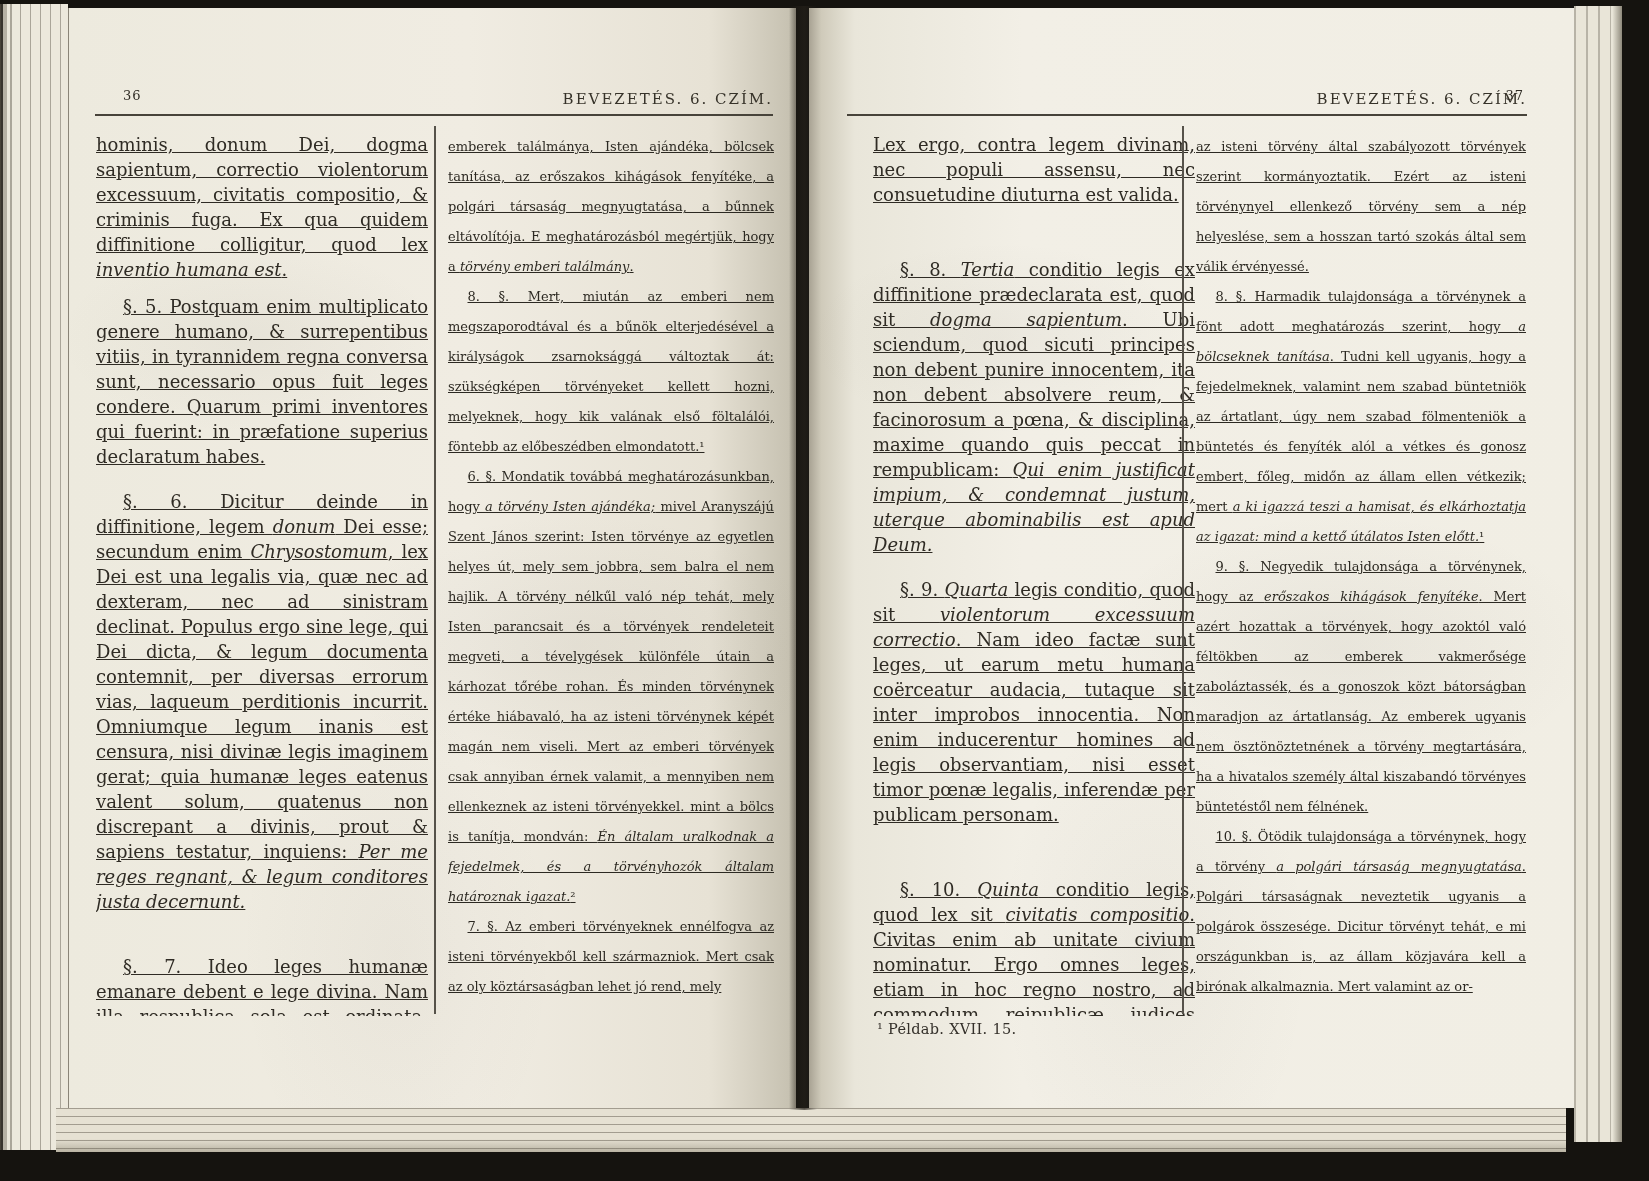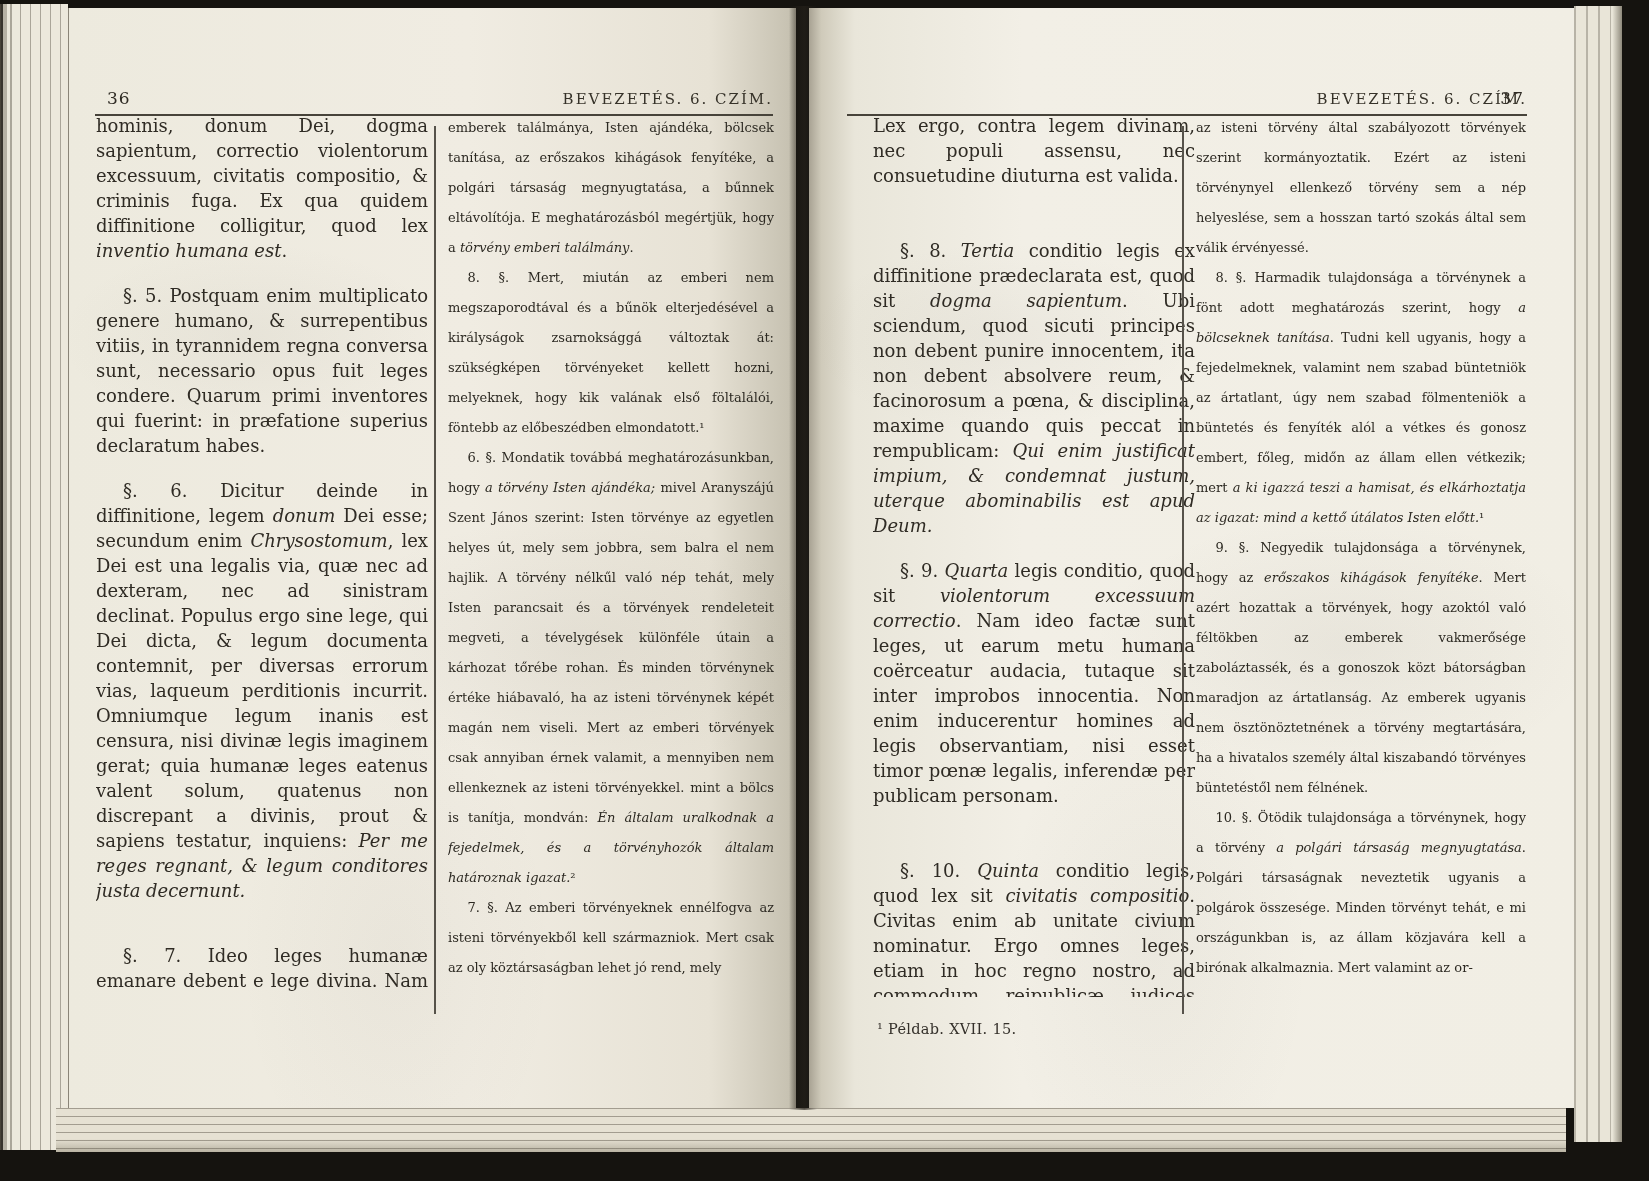--- a/index.html
+++ b/index.html
@@ -24,31 +24,31 @@
       radial-gradient(ellipse 320px 160px at 25% 30%, rgba(110,104,90,0.06), transparent 60%),
       radial-gradient(ellipse 420px 220px at 70% 58%, rgba(110,104,90,0.07), transparent 60%),
       radial-gradient(ellipse 260px 420px at 45% 86%, rgba(110,104,90,0.05), transparent 60%);}
   .page-left{left:68px;width:727px;border-left:1px solid #8a8478;
     background:linear-gradient(90deg,#edeade 0%,#f0ece2 55%,#e7e2d5 88%,#c7c2b2 99%,#a49e8e 100%);}
   .page-right{left:809px;width:765px;
     background:linear-gradient(90deg,#a8a293 0%,#cfcaba 1.6%,#e9e6da 6%,#f2efe6 28%,#f1eee4 100%);}
   .gutter{position:absolute;left:789px;top:6px;width:28px;height:1104px;
     background:linear-gradient(90deg,rgba(45,40,32,0) 0%,rgba(38,34,27,0.55) 45%,rgba(38,34,27,0.65) 55%,rgba(45,40,32,0) 100%);}
 
-  .pagenum{position:absolute;top:80px;font-size:17px;letter-spacing:1px;}
+  .pagenum{position:absolute;top:80px;font-size:13px;letter-spacing:1px;margin-left:16px;}
   .page-left .pagenum{left:38px;}
   .page-right .pagenum{right:50px;}
   .runhead{position:absolute;top:82px;font-size:15px;letter-spacing:2px;text-align:right;color:#363229;}
   .page-left .runhead{left:26px;width:678px;}
   .page-right .runhead{left:38px;width:680px;}
   .headrule{position:absolute;top:106px;height:2px;background:#47433a;}
   .page-left .headrule{left:26px;width:678px;}
   .page-right .headrule{left:38px;width:680px;}
 
-  .col{position:absolute;top:105px;height:884px;overflow:hidden;text-align:justify;}
+  .col{position:absolute;top:124px;height:884px;overflow:hidden;text-align:justify;text-decoration:underline;}
   .coldivider{position:absolute;top:118px;height:888px;width:1.5px;background:#56524a;}
   .page-left  .col-a{left:27px;width:332px;}
   .page-left  .coldivider{left:365px;}
   .page-left  .col-b{left:379px;width:326px;}
   .page-right .col-a{left:39px;width:322px;margin-left:25px;}
   .page-right .coldivider{left:373px;}
   .page-right .col-b{left:387px;width:330px;}
 
   .latin{font-size:18px;line-height:25px;}
   .hungarian{font-size:13px;line-height:30px;color:#2c2922;}
@@ -67,21 +67,21 @@
   <div class="edge-left"></div>
   <div class="edge-bottom"></div>
   <div class="edge-right"></div>
 
   <div class="page page-left">
     <div class="pagenum">36</div>
     <div class="runhead">BEVEZETÉS. 6. CZÍM.</div>
     <div class="headrule"></div>
     <div class="col col-a latin">
         <p class=""><span>hominis, donum Dei, dogma sapientum, correctio violentorum excessuum, civitatis compositio, &amp; criminis fuga. Ex qua quidem diffinitione colligitur, quod lex </span><span class="it">inventio humana est</span><span>.</span></p>
-        <p class="indent" style="margin-top: 20px;"><span>§. 5. Postquam enim multiplicato genere humano, &amp; surrepentibus vitiis, in tyrannidem regna conversa sunt, necessario opus fuit leges condere. Quarum primi inventores qui fuerint: in præfatione superius declaratum habes.</span></p>
+        <p class="indent" style="margin-top: 12px;"><span>§. 5. Postquam enim multiplicato genere humano, &amp; surrepentibus vitiis, in tyrannidem regna conversa sunt, necessario opus fuit leges condere. Quarum primi inventores qui fuerint: in præfatione superius declaratum habes.</span></p>
         <p class="indent" style="margin-top: 20px;"><span>§. 6. Dicitur deinde in diffinitione, legem </span><span class="it">donum</span><span> Dei esse; secundum enim </span><span class="it">Chrysostomum</span><span>, lex Dei est una legalis via, quæ nec ad dexteram, nec ad sinistram declinat. Populus ergo sine lege, qui Dei dicta, &amp; legum documenta contemnit, per diversas errorum vias, laqueum perditionis incurrit. Omniumque legum inanis est censura, nisi divinæ legis imaginem gerat; quia humanæ leges eatenus valent solum, quatenus non discrepant a divinis, prout &amp; sapiens testatur, inquiens: </span><span class="it">Per me reges regnant, &amp; legum conditores justa decernunt.</span></p>
         <p class="indent" style="margin-top: 40px;"><span>§. 7. Ideo leges humanæ emanare debent e lege divina. Nam illa respublica sola est ordinata, quæ legibus regulatis lege divina gubernatur.</span></p>
       </div>
     <div class="coldivider"></div>
     <div class="col col-b hungarian">
         <p class=""><span>emberek találmánya, Isten ajándéka, bölcsek tanítása, az erőszakos kihágások fenyítéke, a polgári társaság megnyugtatása, a bűnnek eltávolítója. E meghatározásból megértjük, hogy a </span><span class="it">törvény emberi találmány</span><span>.</span></p>
         <p class="indent"><span>8. §. Mert, miután az emberi nem megszaporodtával és a bűnök elterjedésével a királyságok zsarnoksággá változtak át: szükségképen törvényeket kellett hozni, melyeknek, hogy kik valának első föltalálói, föntebb az előbeszédben elmondatott.¹</span></p>
         <p class="indent"><span>6. §. Mondatik továbbá meghatározásunkban, hogy </span><span class="it">a törvény Isten ajándéka;</span><span> mivel Aranyszájú Szent János szerint: Isten törvénye az egyetlen helyes út, mely sem jobbra, sem balra el nem hajlik. A törvény nélkűl való nép tehát, mely Isten parancsait és a törvények rendeleteit megveti, a tévelygések különféle útain a kárhozat tőrébe rohan. És minden törvénynek értéke hiábavaló, ha az isteni törvénynek képét magán nem viseli. Mert az emberi törvények csak annyiban érnek valamit, a mennyiben nem ellenkeznek az isteni törvényekkel. mint a bölcs is tanítja, mondván: </span><span class="it">Én általam uralkodnak a fejedelmek, és a törvényhozók általam határoznak igazat.</span><span>²</span></p>
         <p class="indent"><span>7. §. Az emberi törvényeknek ennélfogva az isteni törvényekből kell származniok. Mert csak az oly köztársaságban lehet jó rend, mely</span></p>
       </div>
@@ -97,17 +97,17 @@
         <p class=""><span>Lex ergo, contra legem divinam, nec populi assensu, nec consuetudine diuturna est valida.</span></p>
         <p class="indent" style="margin-top: 50px;"><span>§. 8. </span><span class="it">Tertia</span><span> conditio legis ex diffinitione prædeclarata est, quod sit </span><span class="it">dogma sapientum</span><span>. Ubi sciendum, quod sicuti principes non debent punire innocentem, ita non debent absolvere reum, &amp; facinorosum a pœna, &amp; disciplina, maxime quando quis peccat in rempublicam: </span><span class="it">Qui enim justificat impium, &amp; condemnat justum, uterque abominabilis est apud Deum.</span></p>
         <p class="indent" style="margin-top: 20px;"><span>§. 9. </span><span class="it">Quarta</span><span> legis conditio, quod sit </span><span class="it">violentorum excessuum correctio</span><span>. Nam ideo factæ sunt leges, ut earum metu humana coërceatur audacia, tutaque sit inter improbos innocentia. Non enim inducerentur homines ad legis observantiam, nisi esset timor pœnæ legalis, inferendæ per publicam personam.</span></p>
         <p class="indent" style="margin-top: 50px;"><span>§. 10. </span><span class="it">Quinta</span><span> conditio legis, quod lex sit </span><span class="it">civitatis compositio</span><span>. Civitas enim ab unitate civium nominatur. Ergo omnes leges, etiam in hoc regno nostro, ad commodum reipublicæ judices referre oportet. Nam ut ex medicina nihil debet sperari, nisi quod ad corporis utilitatem</span></p>
       </div>
     <div class="coldivider"></div>
     <div class="col col-b hungarian">
         <p class=""><span>az isteni törvény által szabályozott törvények szerint kormányoztatik. Ezért az isteni törvénynyel ellenkező törvény sem a nép helyeslése, sem a hosszan tartó szokás által sem válik érvényessé.</span></p>
         <p class="indent"><span>8. §. Harmadik tulajdonsága a törvénynek a fönt adott meghatározás szerint, hogy </span><span class="it">a bölcseknek tanítása</span><span>. Tudni kell ugyanis, hogy a fejedelmeknek, valamint nem szabad büntetniök az ártatlant, úgy nem szabad fölmenteniök a büntetés és fenyíték alól a vétkes és gonosz embert, főleg, midőn az állam ellen vétkezik; mert </span><span class="it">a ki igazzá teszi a hamisat, és elkárhoztatja az igazat: mind a kettő útálatos Isten előtt.</span><span>¹</span></p>
         <p class="indent"><span>9. §. Negyedik tulajdonsága a törvénynek, hogy az </span><span class="it">erőszakos kihágások fenyítéke</span><span>. Mert azért hozattak a törvények, hogy azoktól való féltökben az emberek vakmerősége zaboláztassék, és a gonoszok közt bátorságban maradjon az ártatlanság. Az emberek ugyanis nem ösztönöztetnének a törvény megtartására, ha a hivatalos személy által kiszabandó törvényes büntetéstől nem félnének.</span></p>
-        <p class="indent"><span>10. §. Ötödik tulajdonsága a törvénynek, hogy a törvény </span><span class="it">a polgári társaság megnyugtatása</span><span>. Polgári társaságnak neveztetik ugyanis a polgárok összesége. Minden törvényt tehát, e mi országunkban is, az állam közjavára kell a birónak alkalmaznia. Mert valamint az or-</span></p>
+        <p class="indent"><span>10. §. Ötödik tulajdonsága a törvénynek, hogy a törvény </span><span class="it">a polgári társaság megnyugtatása</span><span>. Polgári társaságnak neveztetik ugyanis a polgárok összesége. Dicitur törvényt tehát, e mi országunkban is, az állam közjavára kell a birónak alkalmaznia. Mert valamint az or-</span></p>
       </div>
     <div class="footnote">¹ Példab. XVII. 15.</div>
   </div>
 </div>
 
 </body></html>

